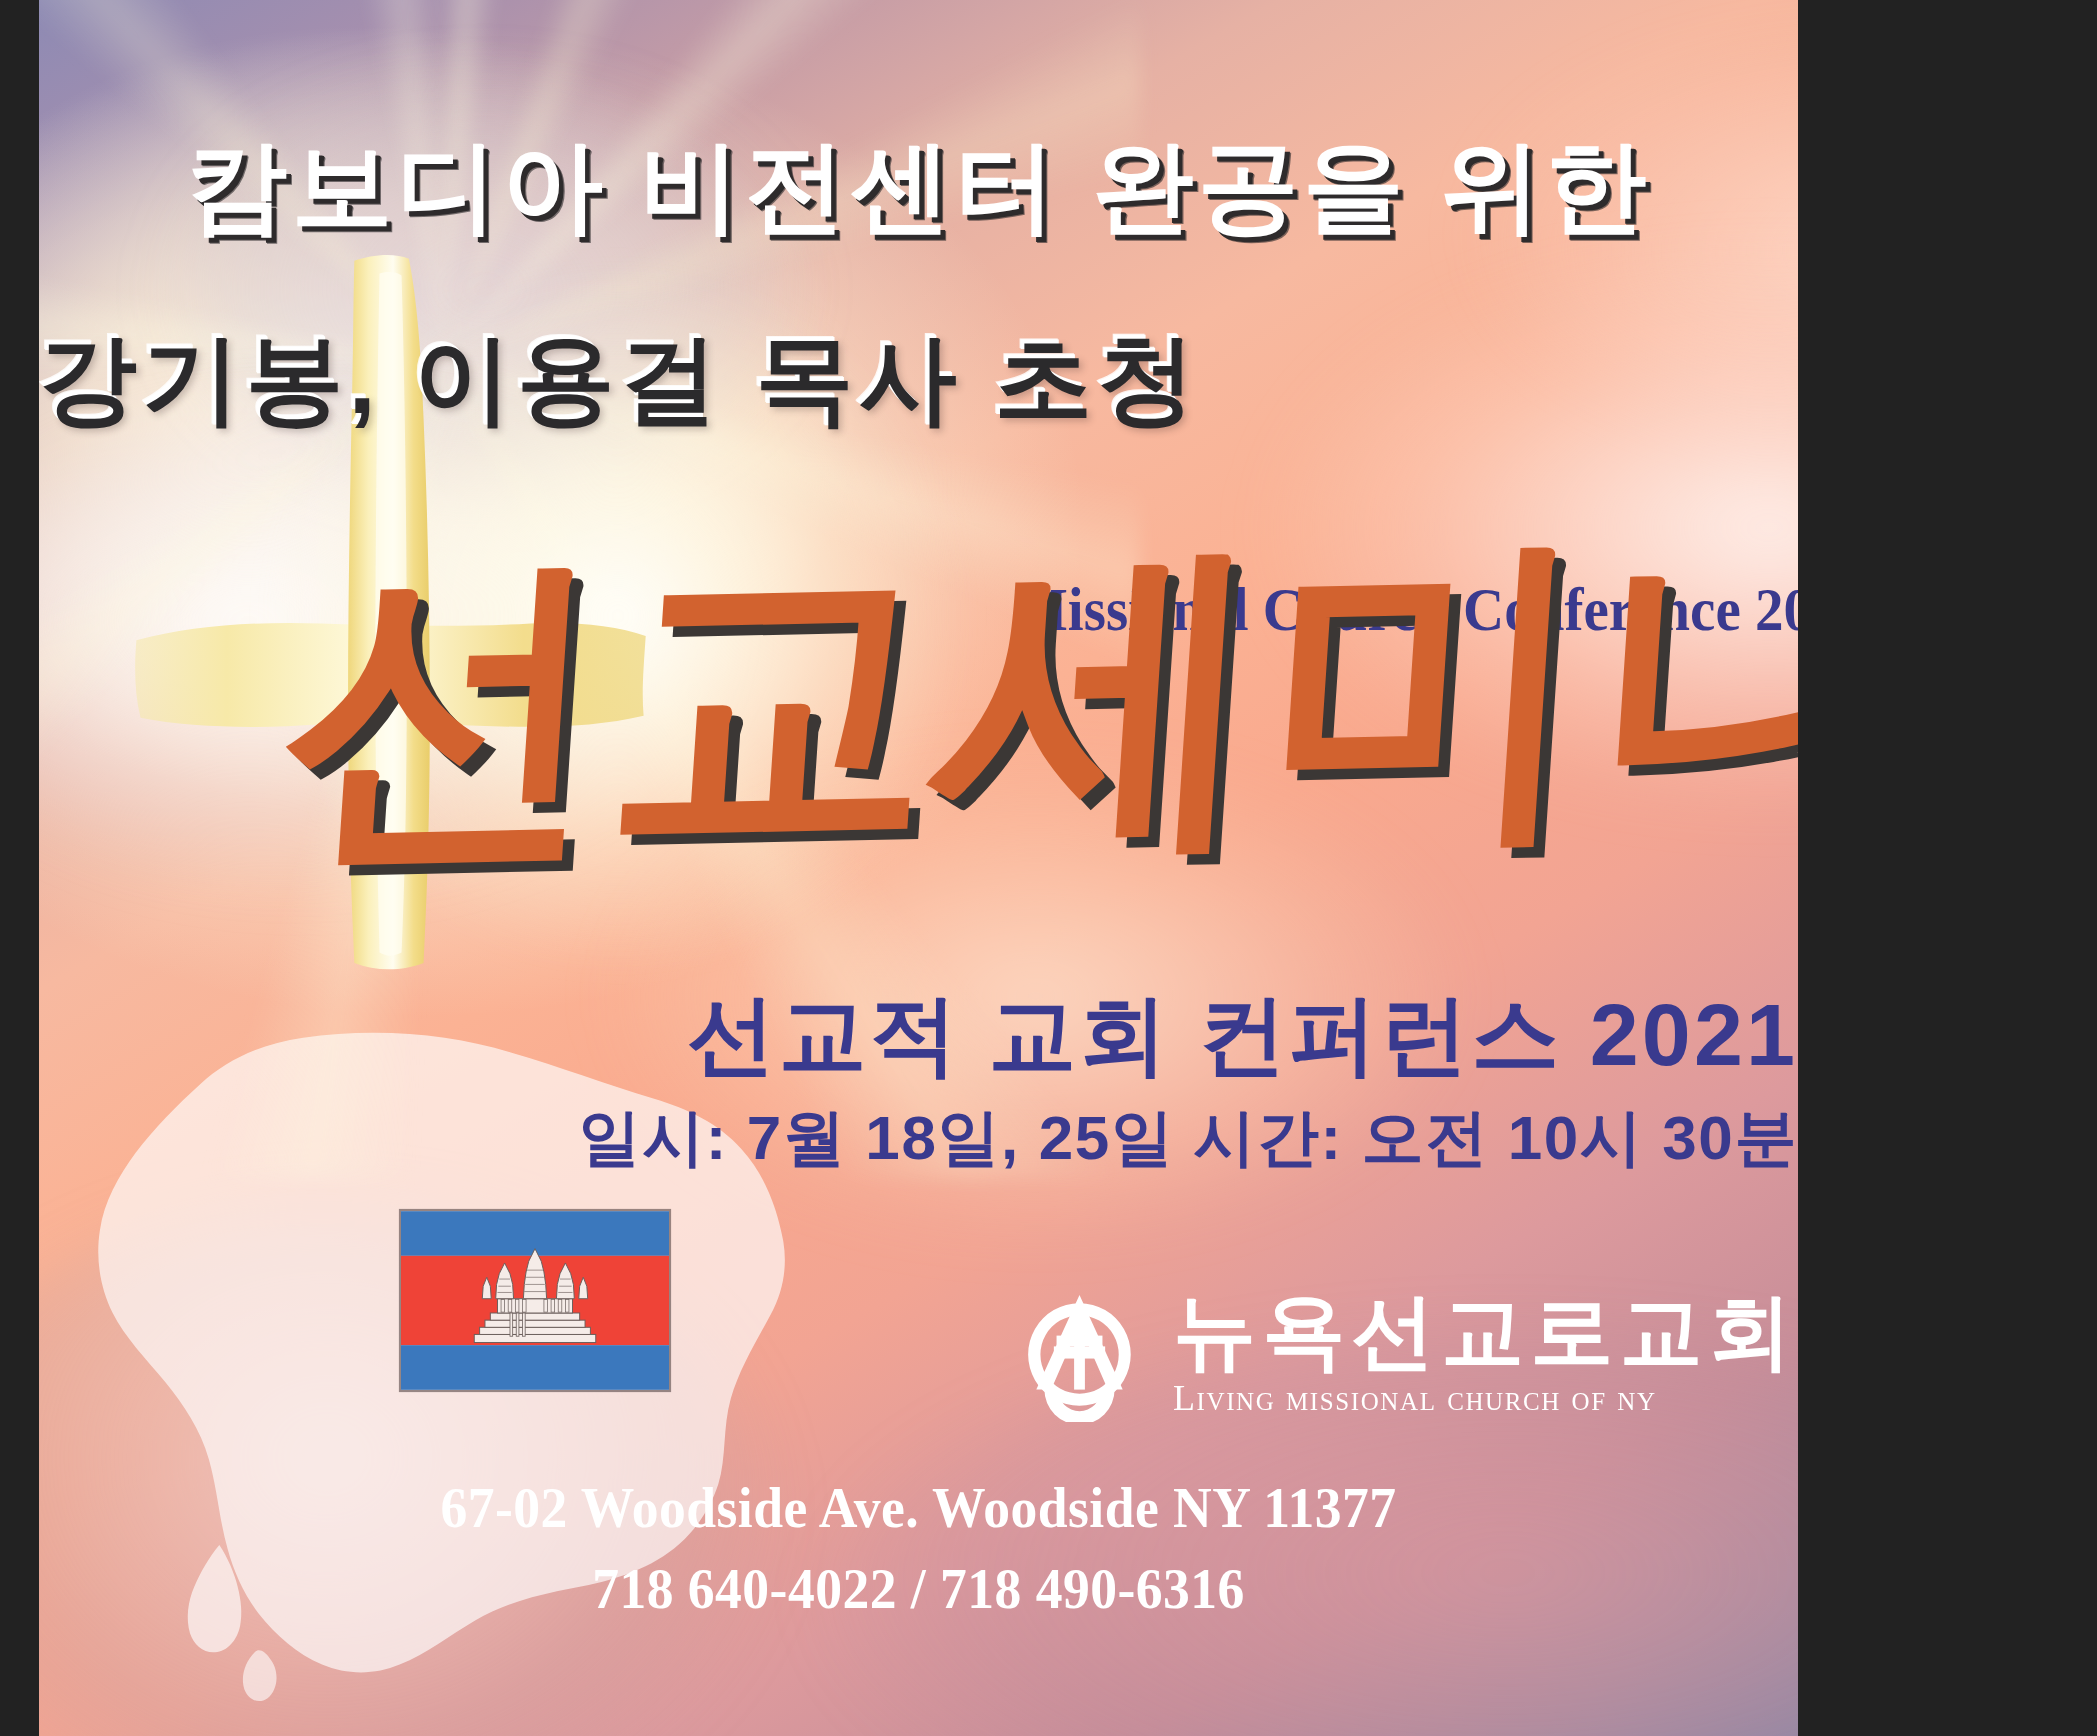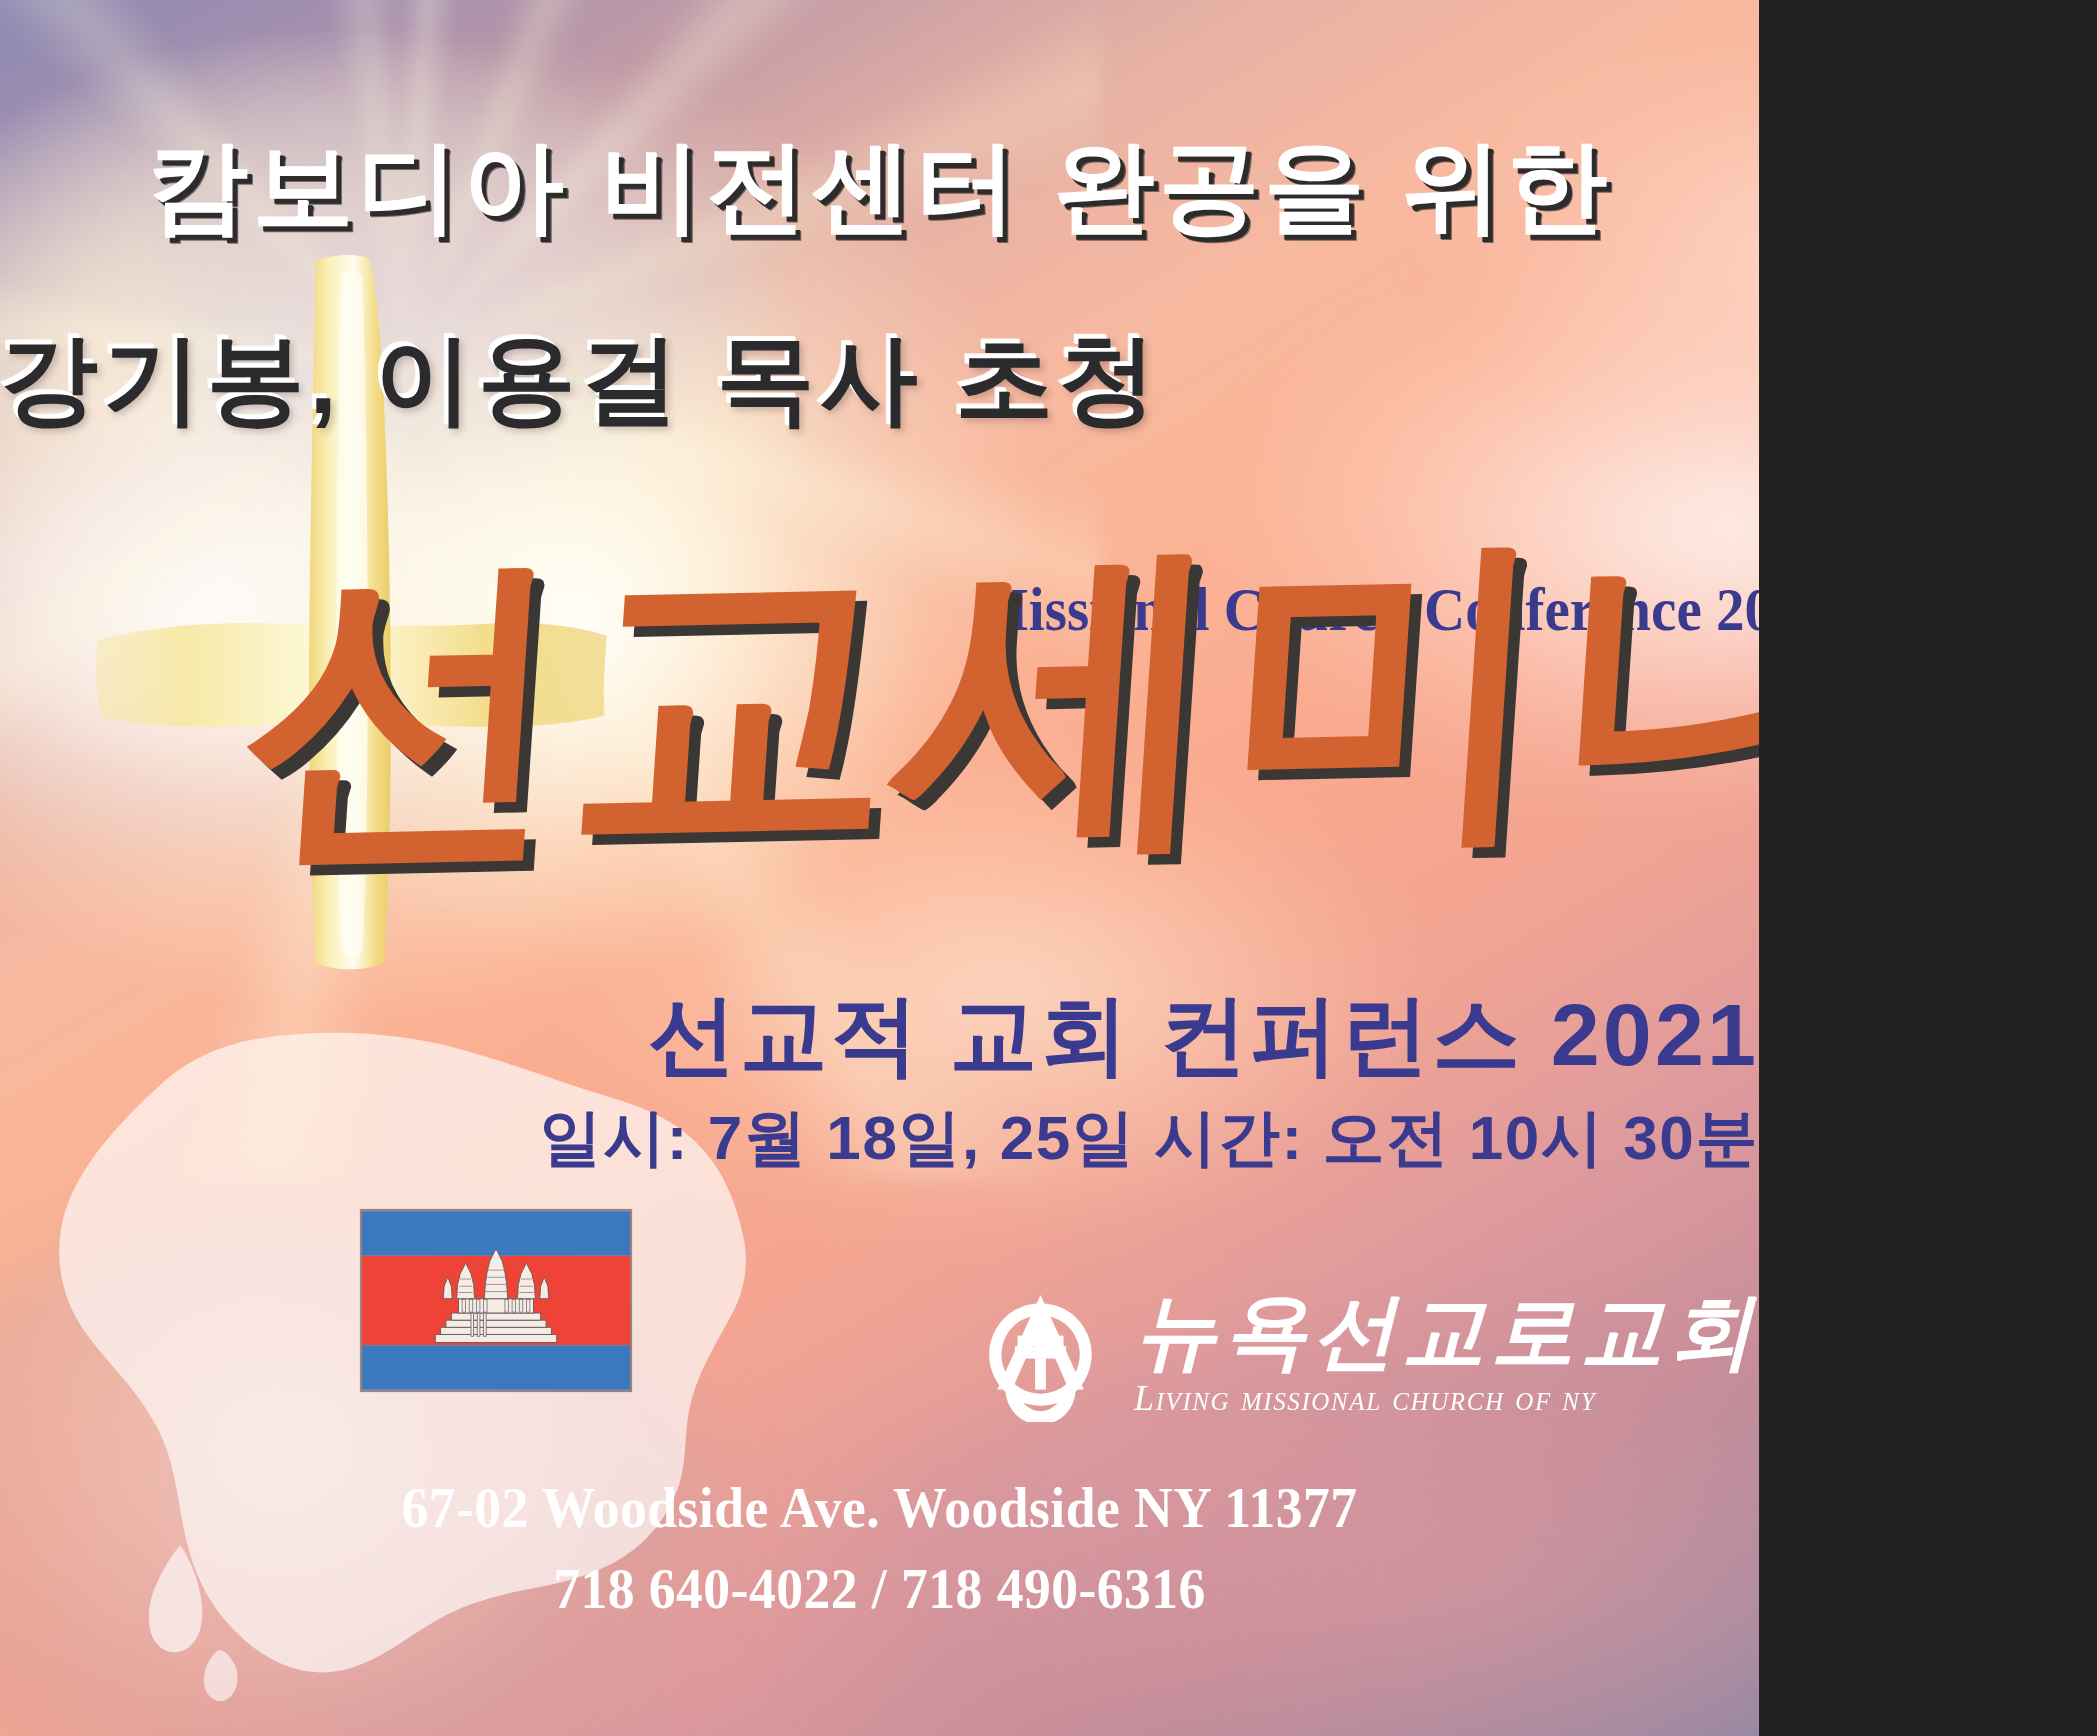--- a/index.html
+++ b/index.html
@@ -17,20 +17,21 @@
         #c39ba6 16%,
         #e6b1a4 26%,
         #f7b9a0 36%,
         #fbb294 46%,
         #f9a98e 55%,
         #f2a493 65%,
         #dd9a9d 76%,
         #c78e99 86%,
         #a98a9e 94%,
         #8f87a4 100%);
+    margin-left: 39px;
   }
 
   
   .cloud{position:absolute;border-radius:50%;filter:blur(31px);pointer-events:none;}
   .c1{left:-105px;top:409px;width:787px;height:472px;background:radial-gradient(ellipse at 40% 45%,rgba(255,255,255,.85),rgba(230,210,220,.25) 55%,rgba(255,255,255,0) 75%);}
   .c2{left:1232px;top:252px;width:996px;height:551px;background:radial-gradient(ellipse at 50% 50%,rgba(255,255,255,.82),rgba(255,225,215,.30) 50%,rgba(255,255,255,0) 74%);}
   .c3{left:1442px;top:31px;width:787px;height:399px;background:radial-gradient(ellipse at 50% 55%,rgba(255,245,240,.55),rgba(255,220,210,.18) 55%,rgba(255,255,255,0) 78%);}
   .c4{left:-157px;top:1206px;width:891px;height:629px;background:radial-gradient(ellipse at 50% 40%,rgba(235,220,225,.55),rgba(180,160,175,.22) 55%,rgba(255,255,255,0) 78%);}
   .c5{left:787px;top:1337px;width:1363px;height:524px;background:radial-gradient(ellipse at 50% 45%,rgba(230,160,165,.40),rgba(190,140,160,.18) 55%,rgba(255,255,255,0) 78%);}
   .c6{left:577px;top:760px;width:839px;height:472px;background:radial-gradient(ellipse at 50% 50%,rgba(255,245,225,.60),rgba(255,225,195,.20) 52%,rgba(255,255,255,0) 76%);}
@@ -105,21 +106,21 @@
   .datetime-kr{
     position:absolute;left:0;right:0;top:1096px;text-align:right;
     font-size:62px;font-weight:700;color:#3a3a8e;letter-spacing:1.6px;
     white-space:nowrap;
   }
 
   
   .flag{position:absolute;left:362px;top:1211px;width:268px;height:179px;box-shadow:0 0 0 2.1px rgba(70,55,55,.55);}
 
   
-  .logo-row{position:absolute;left:973px;top:1287px;display:flex;align-items:center;gap:26px;font-style:italic;}
+  .logo-row{position:absolute;left:973px;top:1287px;display:flex;align-items:center;gap:26px;}
   .logo-mark{width:135px;height:135px;flex:0 0 auto;}
   .logo-text{display:flex;flex-direction:column;}
   .logo-kr{
     font-size:83px;font-weight:700;color:#ffffff;letter-spacing:6.3px;line-height:1.02;
     white-space:nowrap;
   }
   .logo-en{
     font-family:"Liberation Serif","DejaVu Serif",serif;
     font-size:36px;color:#ffffff;letter-spacing:1.6px;
     font-variant:small-caps;text-transform:lowercase;

